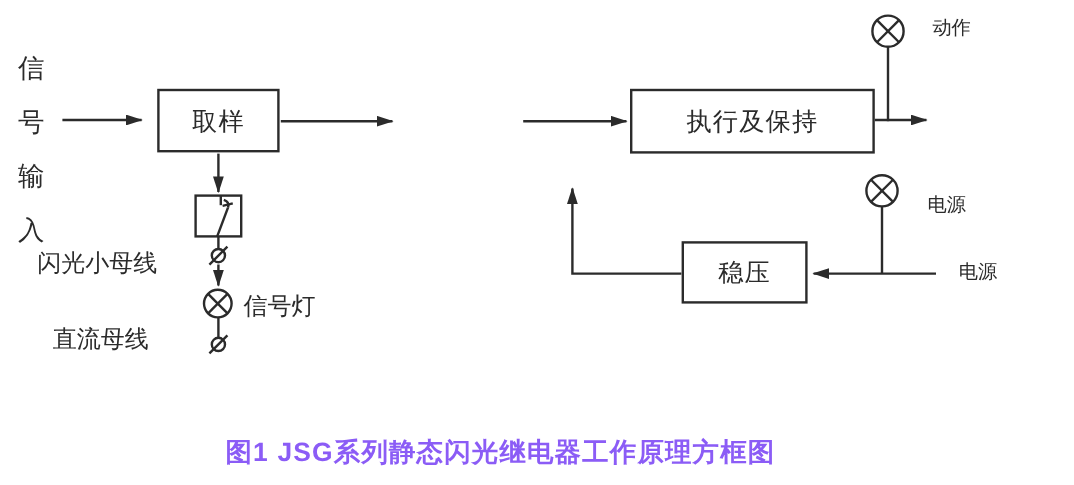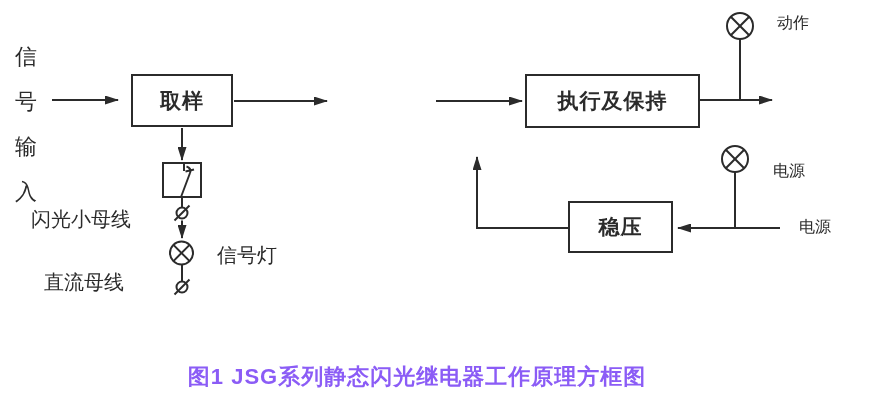--- a/index.html
+++ b/index.html
@@ -19,21 +19,20 @@
     position: absolute;
     box-sizing: border-box;
     border: 2px solid #2b2b2b;
     background: #ffffff;
     display: flex;
     align-items: center;
     justify-content: center;
     font-size: 21px;
     letter-spacing: 1px;
     color: #2b2b2b;
-    font-weight: bold;
   }
   .lbl { position: absolute; white-space: nowrap; color: #2b2b2b; }
   .lbl-20 { font-size: 20px; }
   .lbl-21 { font-size: 16px; margin-left: 16px; }
   .vlabel {
     position: absolute;
     left: 15px;
     top: 44px;
     display: flex;
     flex-direction: column;
@@ -126,25 +125,25 @@
   </svg>
 
   <div class="vlabel">
     <span>信</span>
     <span>号</span>
     <span>输</span>
     <span>入</span>
   </div>
 
   <div class="box" style="left:131px; top:74px; width:102px; height:53px;">取样</div>
-  <div class="box" style="left:525px; top:74px; width:175px; height:54px;">执行及保持</div>
+  <div class="box" style="left:525px; top:74px; width:204px; height:54px;">执行及保持</div>
   <div class="box" style="left:568px; top:201px; width:105px; height:52px;">稳压</div>
 
   <div class="lbl lbl-20" style="left:31px; top:206px;">闪光小母线</div>
   <div class="lbl lbl-20" style="left:44px; top:269px;">直流母线</div>
-  <div class="lbl lbl-20" style="left:203px; top:242px;margin-left:14px;">信号灯</div>
+  <div class="lbl lbl-20" style="left:203px; top:242px;">信号灯</div>
   <div class="lbl lbl-21" style="left:761px; top:13px;">动作</div>
   <div class="lbl lbl-21" style="left:757px; top:161px;">电源</div>
   <div class="lbl lbl-21" style="left:783px; top:217px;">电源</div>
 
   <div class="caption">图1  JSG系列静态闪光继电器工作原理方框图</div>
 
 </div>
 
 </body></html>

